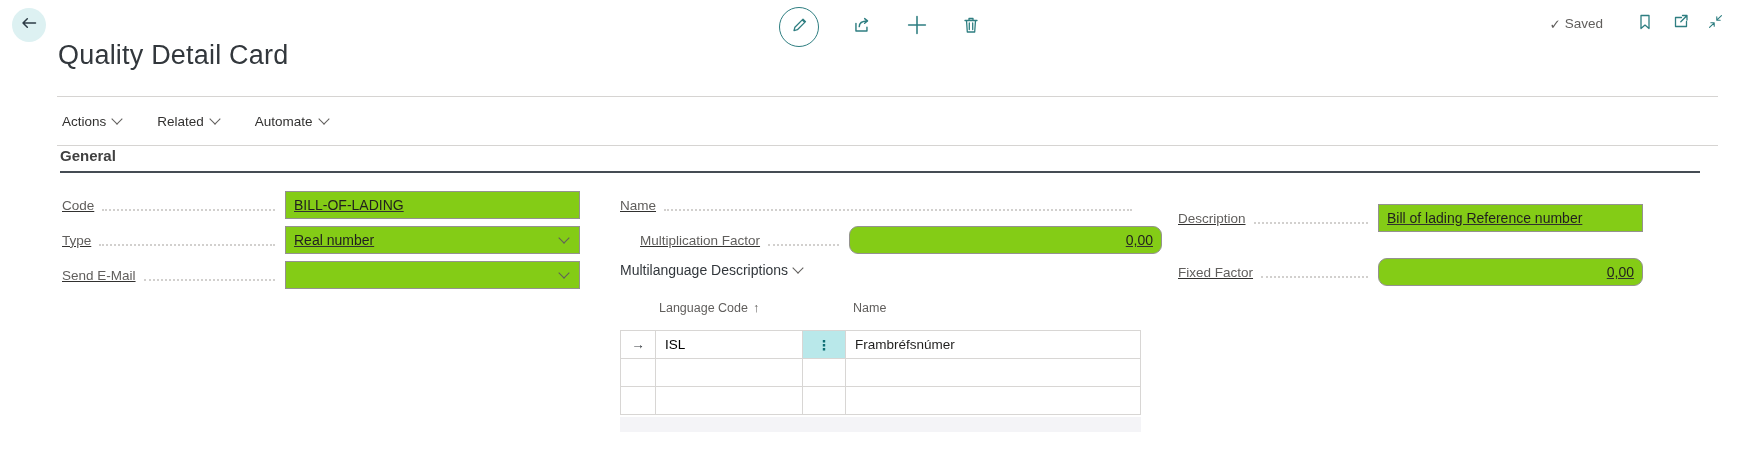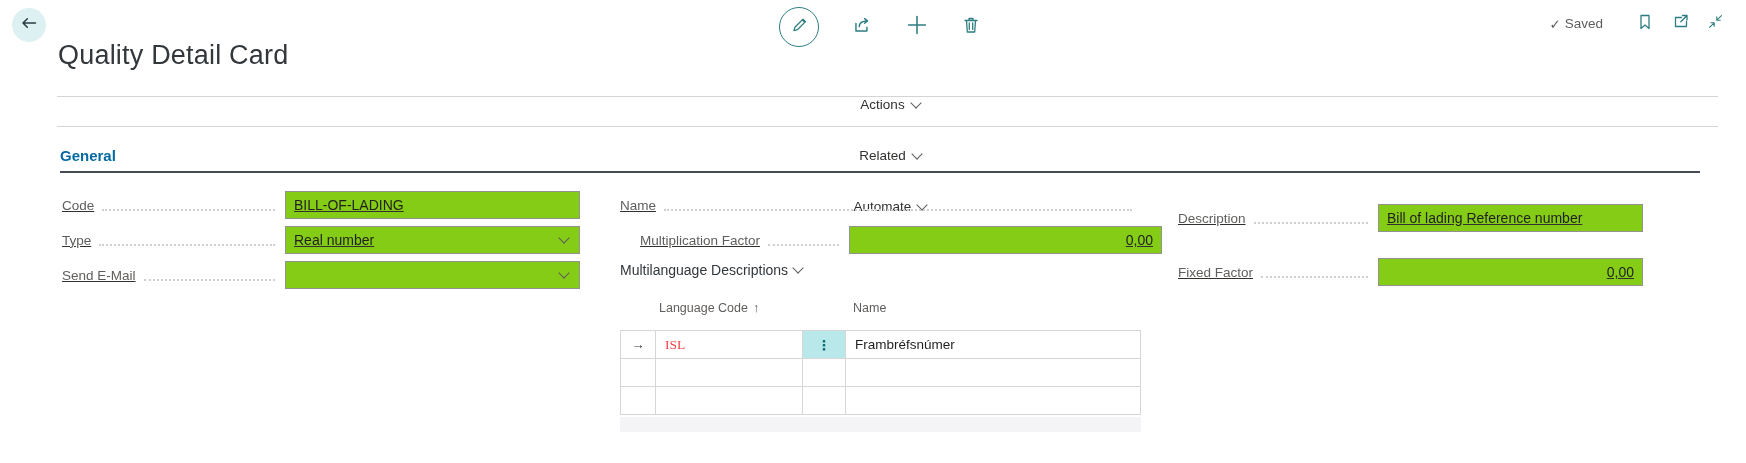--- a/index.html
+++ b/index.html
@@ -12,53 +12,53 @@
   .center-icons{position:absolute;left:779px;top:7px;height:40px;display:flex;align-items:center;gap:32px;}
   .iconbtn{display:flex;align-items:center;justify-content:center;cursor:pointer;}
   .pencil-circle{width:38px;height:38px;border:1px solid #2e7e81;border-radius:50%;}
   .right-icons{position:absolute;right:22px;top:12px;display:flex;align-items:center;gap:17px;}
   .saved{display:flex;align-items:center;gap:4px;color:#605e5c;font-size:13.5px;margin-right:16px;}
   svg.tic{stroke:#2e7e81;fill:none;stroke-width:1.3;stroke-linecap:round;stroke-linejoin:round;}
   svg.dk{stroke:#2c3b45;fill:none;stroke-width:1.5;stroke-linecap:round;stroke-linejoin:round;}
 
   
   .page-title{position:absolute;left:58px;top:40px;font-size:27px;font-weight:300;color:#32373c;letter-spacing:.2px;}
-  .menubar{position:absolute;left:57px;top:96px;width:1661px;height:31px;
+  .menubar{position:absolute;left:57px;top:96px;width:1661px;height:50px;
            border-top:1px solid #d6d4d2;border-bottom:1px solid #d6d4d2;
-           display:flex;align-items:center;gap:36px;padding-left:5px;box-sizing:border-box;flex-direction:column;}
+           display:flex;align-items:center;gap:36px;padding-left:5px;box-sizing:border-box;}
   .menu-item{display:flex;align-items:center;gap:7px;font-size:13.5px;color:#323130;cursor:pointer;}
   .chev{width:7px;height:7px;border-right:1.4px solid #605e5c;border-bottom:1.4px solid #605e5c;
         transform:rotate(45deg);margin-top:-4px;display:inline-block;}
 
   
-  .section-title{position:absolute;left:60px;top:147px;font-size:15px;font-weight:700;color:#0369a1;}
+  .section-title{position:absolute;left:60px;top:147px;font-size:15px;font-weight:700;color:#404040;}
   .section-rule{position:absolute;left:60px;top:171px;width:1640px;border-bottom:2px solid #454c54;}
 
   .frow{position:absolute;display:flex;align-items:center;height:28px;text-decoration:underline;}
   .flabel{font-size:13.5px;color:#605e5c;white-space:nowrap;}
   .dots{flex:1;height:10px;border-bottom:2px dotted #d2d0ce;margin:0 10px 0 8px;}
   .fld{height:28px;border:1px solid #949290;box-sizing:border-box;background:#84cc16;
        font-family:inherit;font-size:14px;color:#201f1e;padding:0 8px;}
   input.fld{outline:none;}
-  .fld.num{text-align:right;}
+  .fld.num{text-align:right;border-radius:9px;}
   .selectbox{position:relative;display:flex;align-items:center;cursor:pointer;}
   .selectbox .chev{position:absolute;right:11px;top:11px;}
   .w1{width:295px;} .w2{width:313px;} .w3{width:265px;}
 
   .ml-toggle{position:absolute;left:620px;top:262px;display:flex;align-items:center;gap:6px;
              font-size:14px;color:#32373c;cursor:pointer;}
 
   
   .lang-table{position:absolute;left:620px;top:301px;width:521px;font-size:13.5px;}
   .lt-header{display:flex;height:29px;align-items:flex-start;color:#605e5c;font-size:12.5px;}
   .lt-body{border:1px solid #d8d6d4;}
   .lt-row{display:flex;height:27px;border-bottom:1px solid #d8d6d4;align-items:stretch;}
   .lt-row:last-child{border-bottom:none;}
   .c-arrow{width:35px;border-right:1px solid #d8d6d4;display:flex;align-items:center;justify-content:center;color:#32373c;box-sizing:border-box;}
-  .c-lang{width:147px;border-right:1px solid #d8d6d4;display:flex;align-items:center;padding-left:9px;box-sizing:border-box;color:#ef4444;font-family:Liberation Serif, serif;}
+  .c-lang{width:147px;border-right:1px solid #d8d6d4;display:flex;align-items:center;padding-left:9px;box-sizing:border-box;color:#000000;}
   .c-menu{width:43px;border-right:1px solid #d8d6d4;display:flex;align-items:center;justify-content:center;box-sizing:border-box;}
   .c-menu.sel{background:#b9e8ea;color:#0e6e74;font-weight:700;}
   .c-name{flex:1;display:flex;align-items:center;padding-left:9px;color:#201f1e;}
   .h-arrow{width:35px;} .h-lang{width:147px;padding-left:4px;display:flex;gap:5px;align-items:center;box-sizing:border-box;}
   .h-menu{width:43px;} .h-name{flex:1;padding-left:8px;}
   .lt-footer{height:15px;background:#f4f4f7;margin-top:2px;}
 </style>
 </head>
 <body>
 

